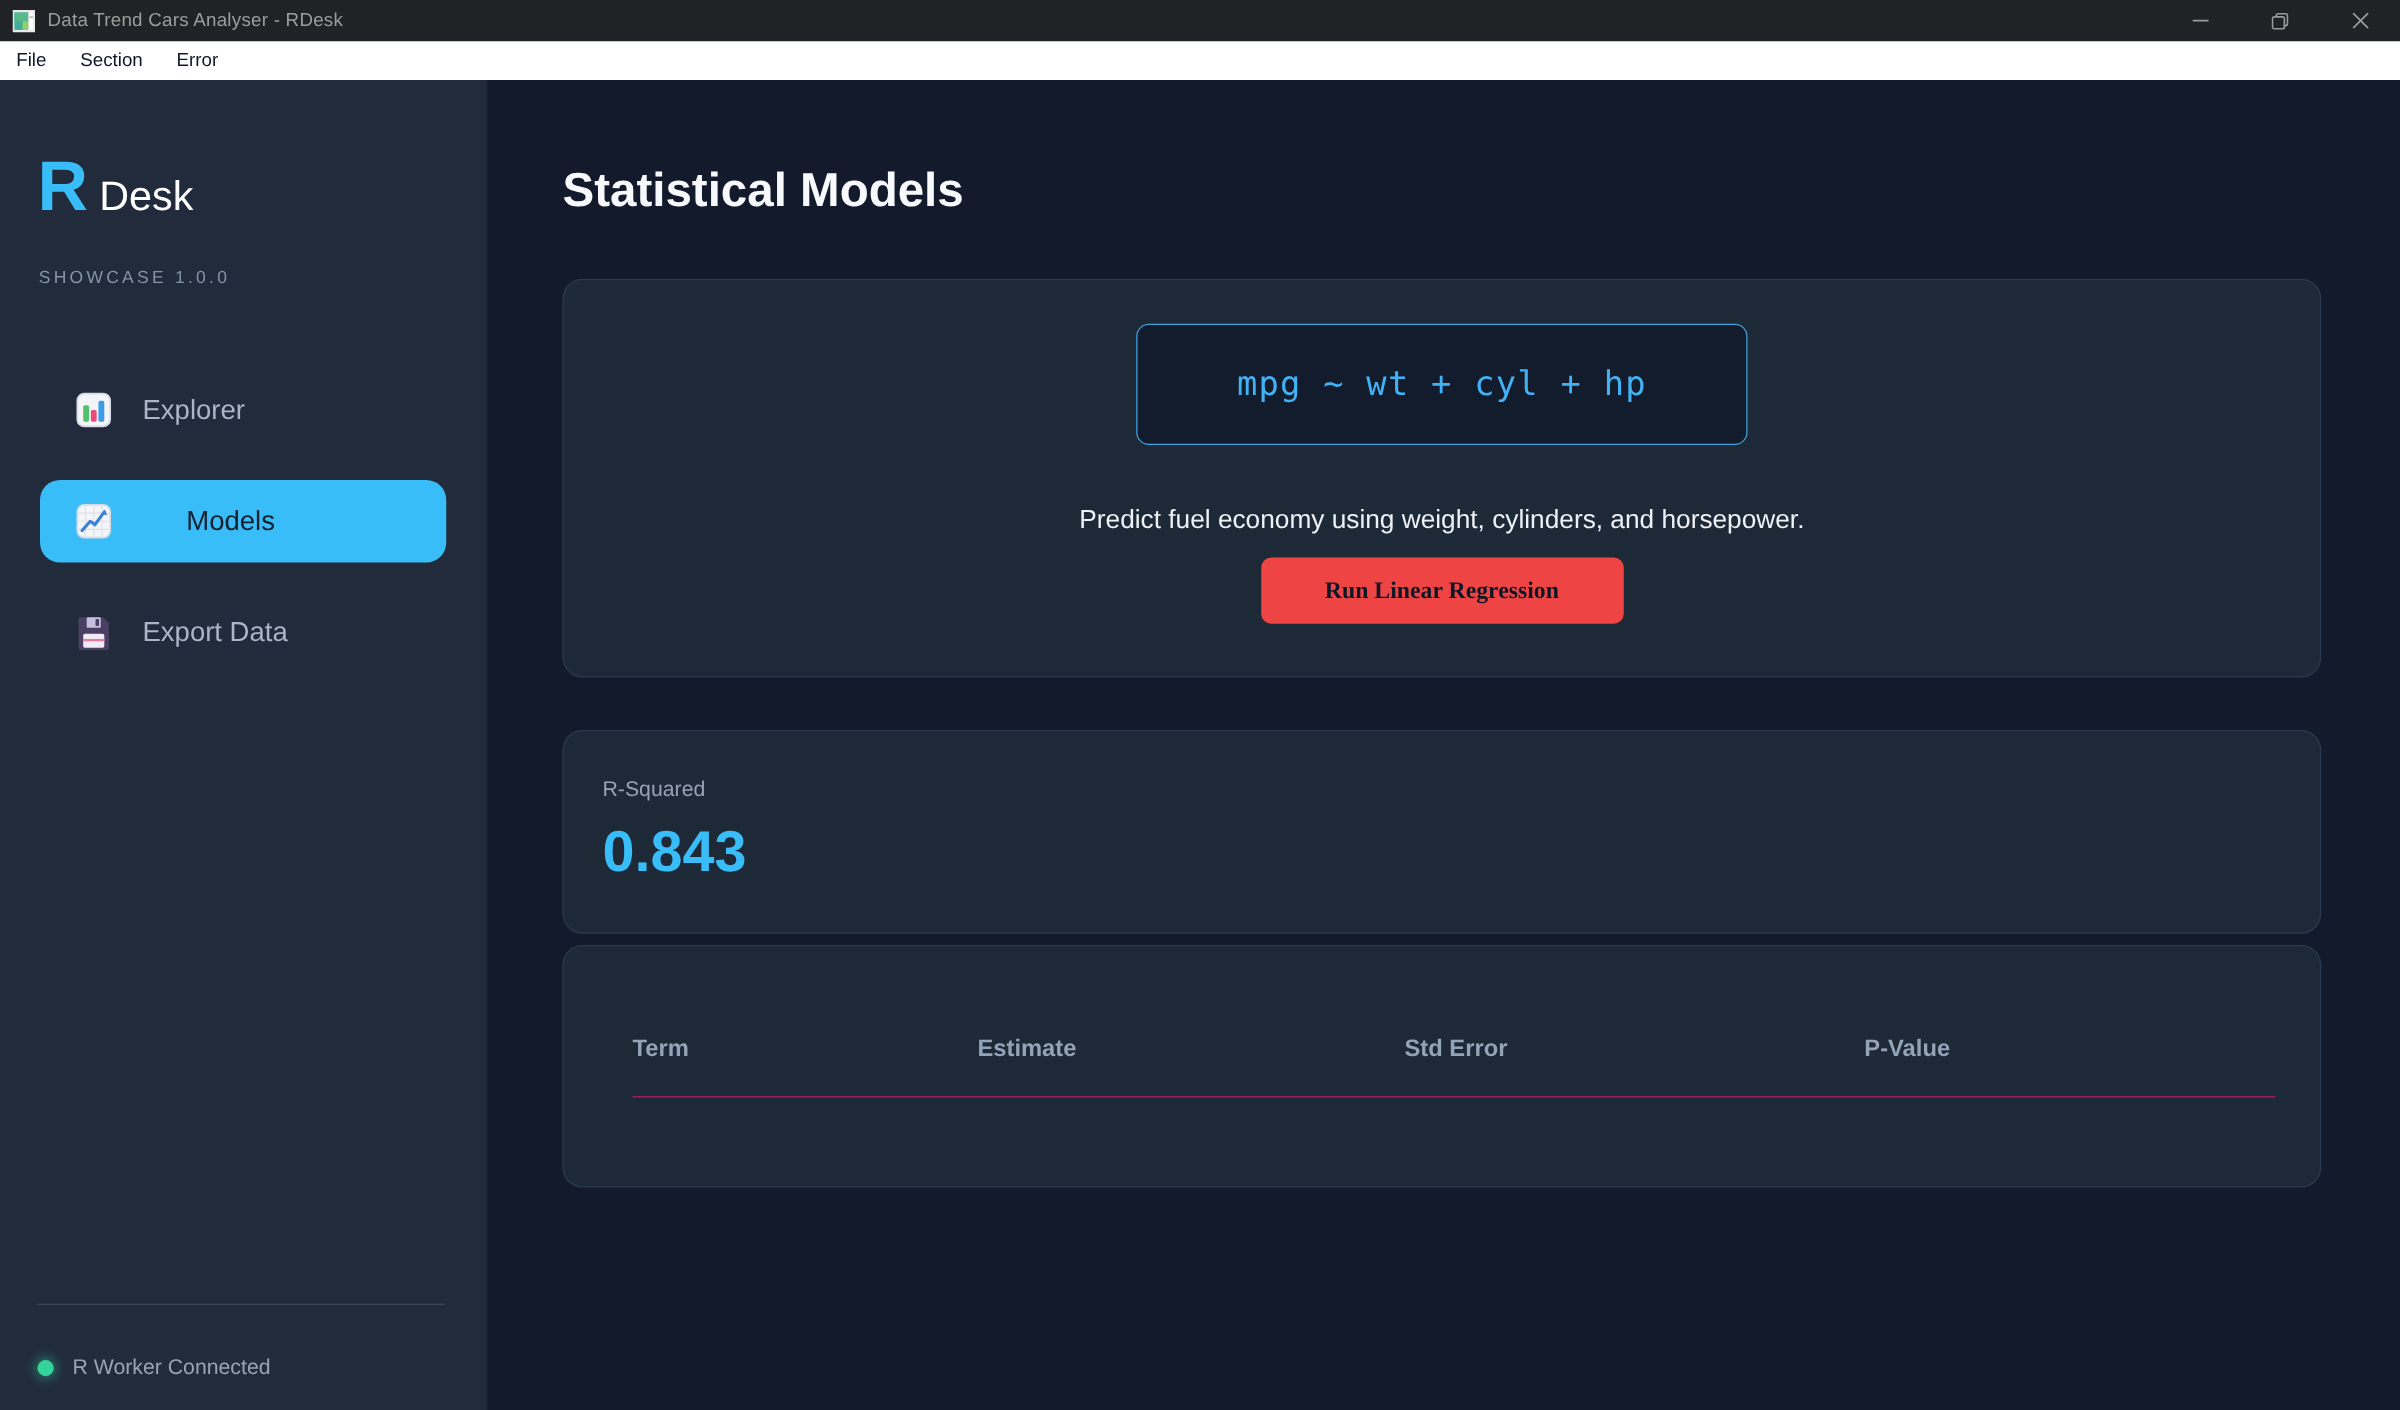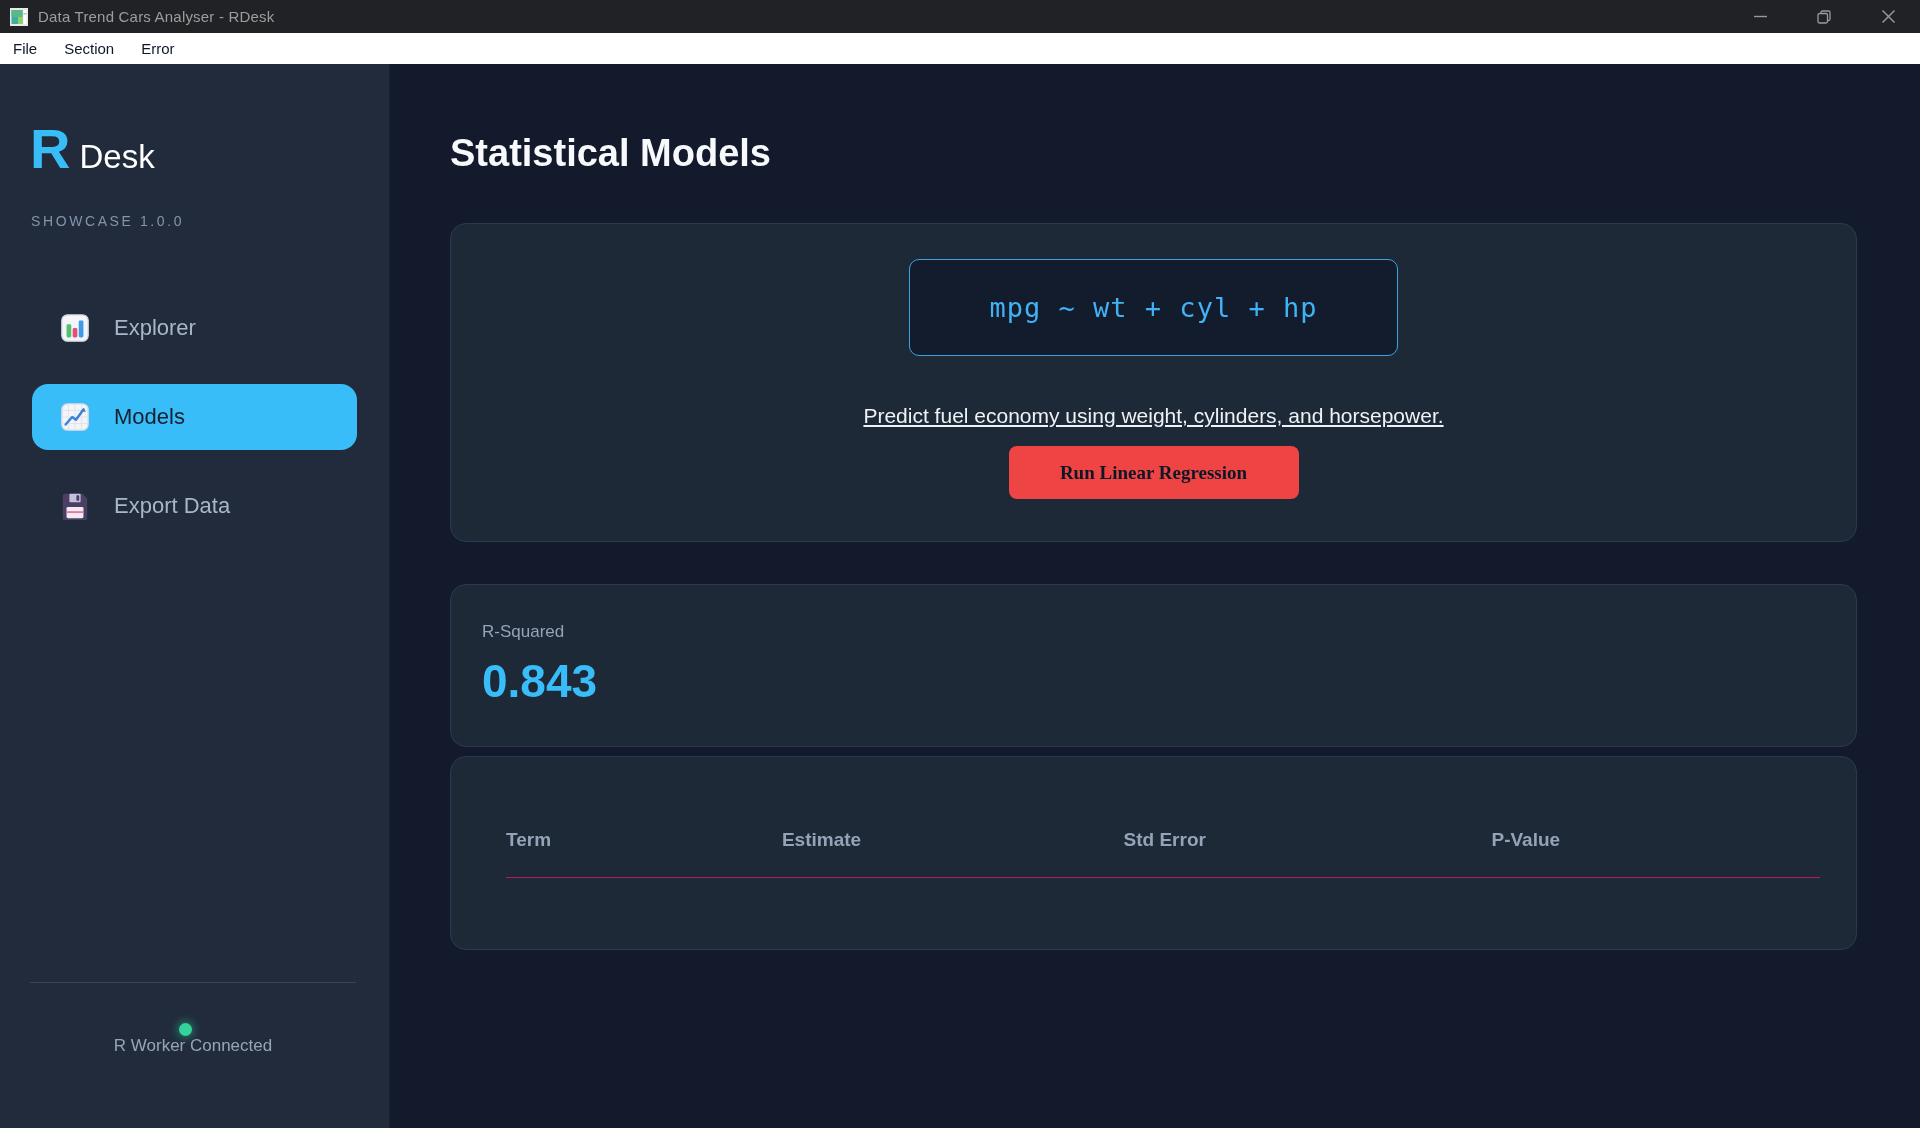--- a/index.html
+++ b/index.html
@@ -42,25 +42,25 @@
     margin: 36px 0 0 31px; font-size: 14px; color: #8494ab; letter-spacing: 2.6px;
   }
   .nav { margin: 66px 32px 0 32px; }
   .nav-item {
     height: 66px; border-radius: 16px; display: flex; align-items: center;
     padding-left: 28px; margin-bottom: 23px; cursor: pointer;
   }
   .nav-item .nav-icon { width: 30px; height: 30px; margin-right: 24px; flex: 0 0 auto; }
   .nav-item .nav-label { font-size: 22px; color: #a9b6c9; }
   .nav-item.active { background: #38bdf8; }
-  .nav-item.active .nav-label { color: #15202f; }
+  .nav-item.active .nav-label { color: #15202f; margin-left: 35px; }
 
   .sidebar-footer { position: absolute; left: 30px; right: 33px; bottom: 0; }
   .sidebar-divider { border-top: 1px solid #3a4454; }
-  .status-row { display: flex; align-items: center; margin-top: 40px; margin-bottom: 72px; flex-direction: column; }
+  .status-row { display: flex; align-items: center; margin-top: 40px; margin-bottom: 24px; }
   .status-dot {
     width: 13px; height: 13px; border-radius: 50%; background: #34d399;
     box-shadow: 0 0 9px 2px rgba(52,211,153,.45); margin-right: 15px;
   }
   .status-label { font-size: 17px; color: #98a4b4; }
 
   
   .main { flex: 1; background: #121a2b; padding: 68px 63px 0 60px; overflow: hidden; }
   .page-title { font-size: 38px; font-weight: 700; color: #f7f9fc; margin-bottom: 48px; }
 
@@ -72,21 +72,21 @@
     padding-top: 35px; margin-bottom: 42px;
   }
   .formula-box {
     width: 489px; height: 97px; border: 1.5px solid #3fa2e0; border-radius: 10px;
     background: #131c2c; display: flex; align-items: center; justify-content: center;
   }
   .formula-text {
     font-family: "DejaVu Sans Mono", monospace; font-size: 27px; color: #41b2f5;
     letter-spacing: 1px;
   }
-  .model-desc { margin-top: 48px; font-size: 21px; color: #eef1f5; text-decoration: underline; }
+  .model-desc { margin-top: 48px; font-size: 21px; color: #eef1f5; }
   .run-btn {
     margin-top: 18px; width: 290px; height: 53px; border: 0; border-radius: 8px;
     background: #ef4444; color: #0d1726; font-family: Liberation Serif, serif;
     font-size: 19px; font-weight: 700; cursor: pointer;
   }
 
   .rsq-card { height: 163px; padding: 37px 0 0 31px; margin-bottom: 9px; }
   .rsq-label { font-size: 17px; color: #94a3b8; }
   .rsq-value { margin-top: 12px; font-size: 46px; font-weight: 700; color: #38bdf8; }
 

